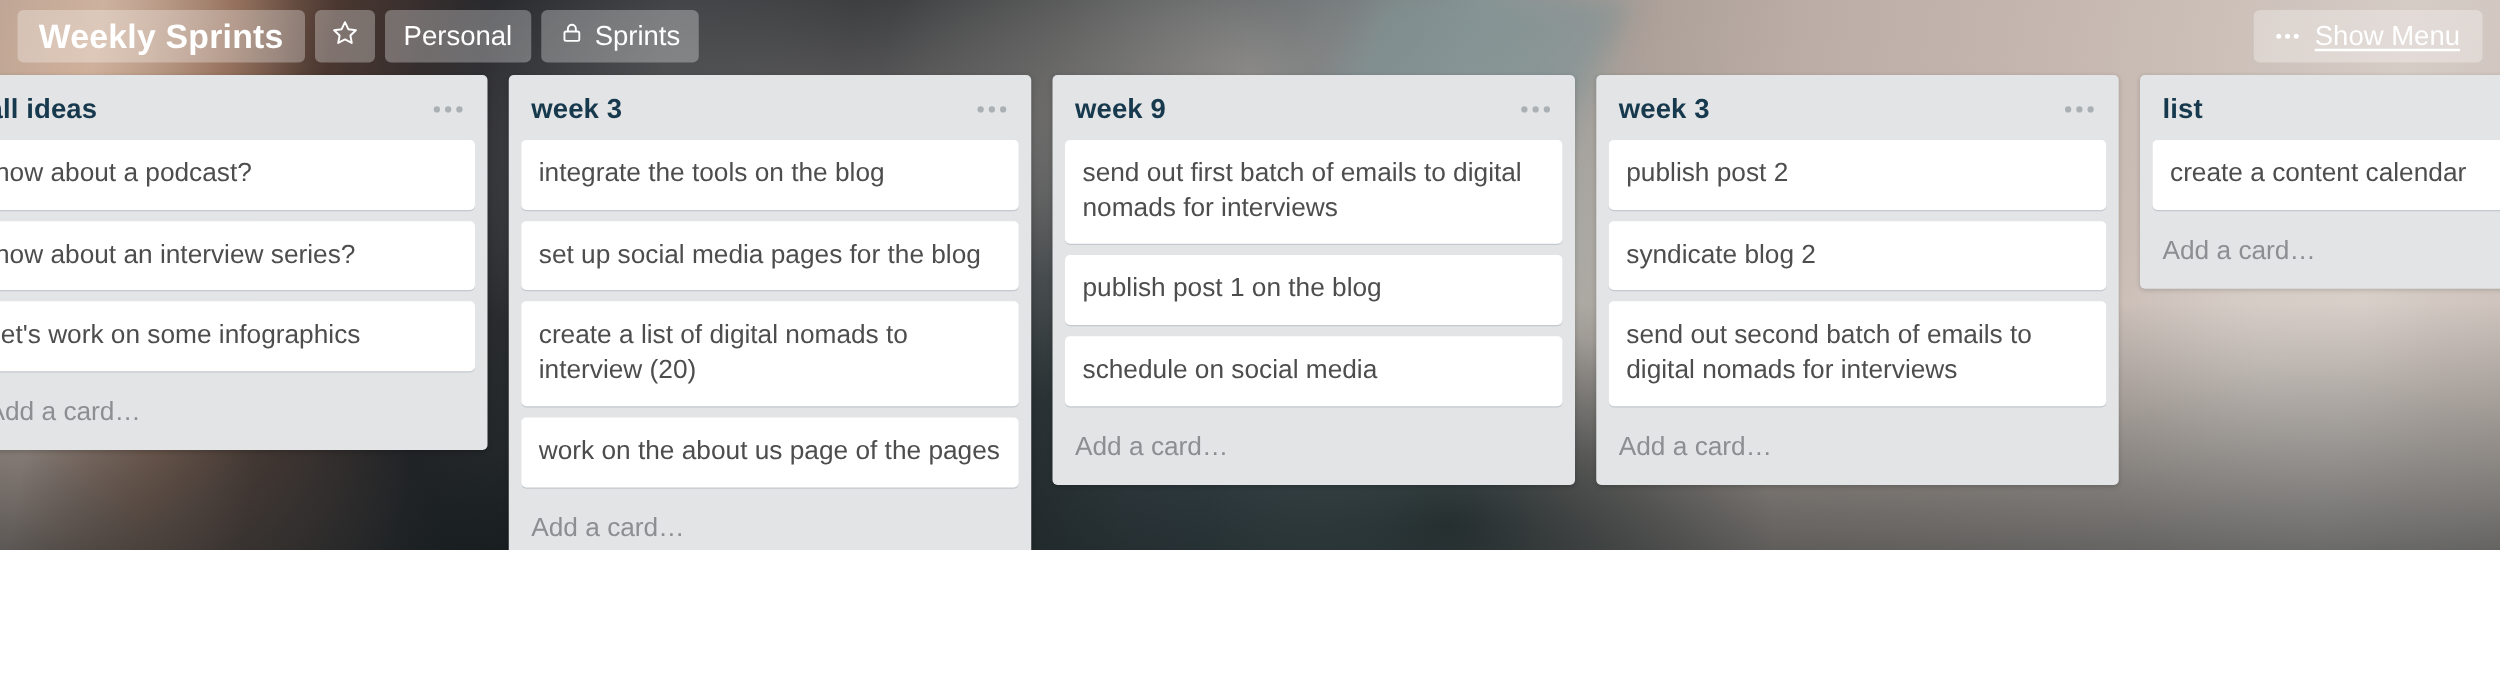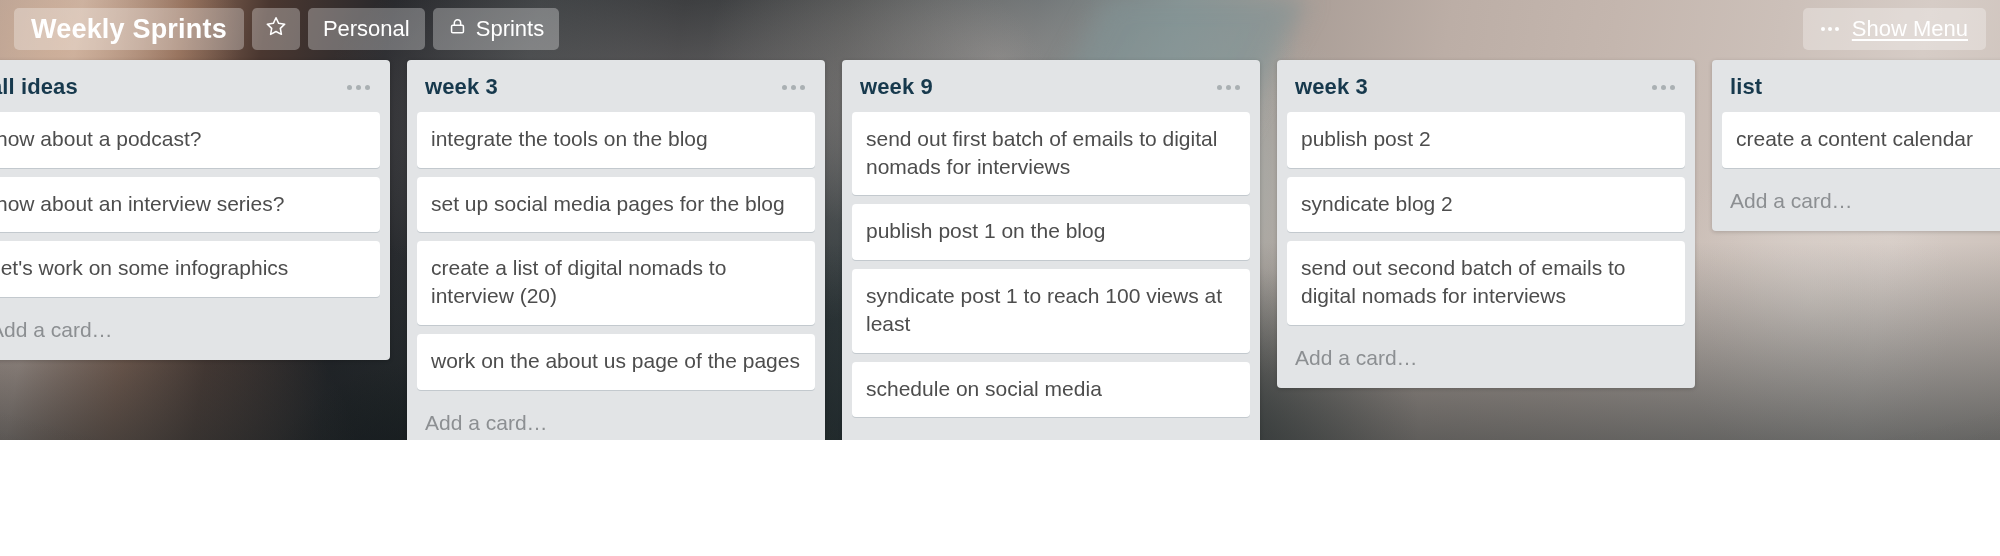--- a/index.html
+++ b/index.html
@@ -285,21 +285,20 @@
         <div class="list-header">
           <div class="list-title">week 9</div>
           <div class="list-menu">
             <i></i>
             <i></i>
             <i></i>
           </div>
         </div>
         <div class="card">send out first batch of emails to digital nomads for interviews</div>
         <div class="card">publish post 1 on the blog</div>
-        <div class="card">syndicate post 1 to reach 100 views at least</div>
         <div class="card">schedule on social media</div>
         <div class="add-card">Add a card…</div>
       </div>
       <div class="list">
         <div class="list-header">
           <div class="list-title">week 3</div>
           <div class="list-menu">
             <i></i>
             <i></i>
             <i></i>

